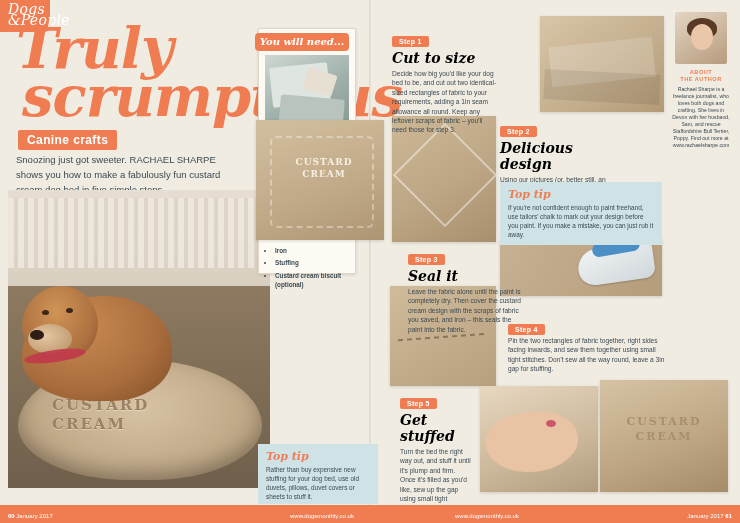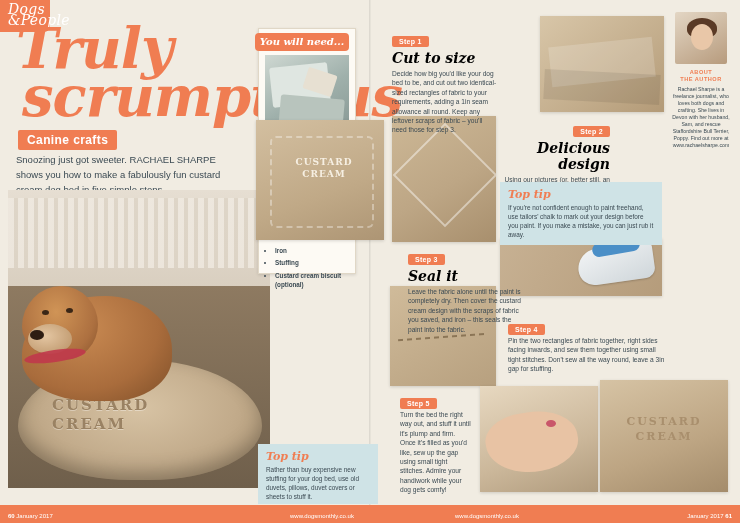--- a/index.html
+++ b/index.html
@@ -132,21 +132,21 @@
     font-size:7px;font-weight:bold;padding:2px 7px;border-radius:2px;
     letter-spacing:.3px;
   }
   .steptitle{
     color:#000000;font-family:"DejaVu Serif",serif;font-style:italic;font-weight:bold;
     font-size:14px;line-height:16px;margin:2px 0 3px 0;
   }
   .stepbody{color:#3b4a53;font-size:6.6px;line-height:9.4px;}
 
   .s1{position:absolute;left:392px;top:30px;width:105px;}
-  .s2{position:absolute;left:500px;top:120px;width:110px;text-align:right;}
+  .s2{position:absolute;left:500px;top:120px;width:110px;}
   .s3{position:absolute;left:408px;top:248px;width:118px;}
   .s4{position:absolute;left:508px;top:318px;width:160px;}
   .s5{position:absolute;left:400px;top:392px;width:72px;}
 
   
   .tip{
     position:absolute;background:#cfe3e6;padding:6px 8px;box-sizing:border-box;
   }
   .tip h4{
     margin:0 0 2px 0;color:#f07d52;
@@ -348,20 +348,21 @@
     <div class="stepbody">Leave the fabric alone until the paint is completely dry. Then cover the custard cream design with the scraps of fabric you saved, and iron – this seals the paint into the fabric.</div>
   </div>
 
   <div class="s4">
     <span class="stepbadge">Step 4</span>
     <div class="stepbody">Pin the two rectangles of fabric together, right sides facing inwards, and sew them together using small tight stitches. Don't sew all the way round, leave a 3in gap for stuffing.</div>
   </div>
 
   <div class="s5">
     <span class="stepbadge">Step 5</span>
+    <div class="steptitle">Get stuffed</div>
     <div class="stepbody">Turn the bed the right way out, and stuff it until it's plump and firm. Once it's filled as you'd like, sew up the gap using small tight stitches. Admire your handiwork while your dog gets comfy!</div>
   </div>
 
   <div class="tip tip1">
     <h4>Top tip</h4>
     <p>If you're not confident enough to paint freehand, use tailors' chalk to mark out your design before you paint. If you make a mistake, you can just rub it away.</p>
   </div>
 
   <div class="tip tip2">
     <h4>Top tip</h4>

